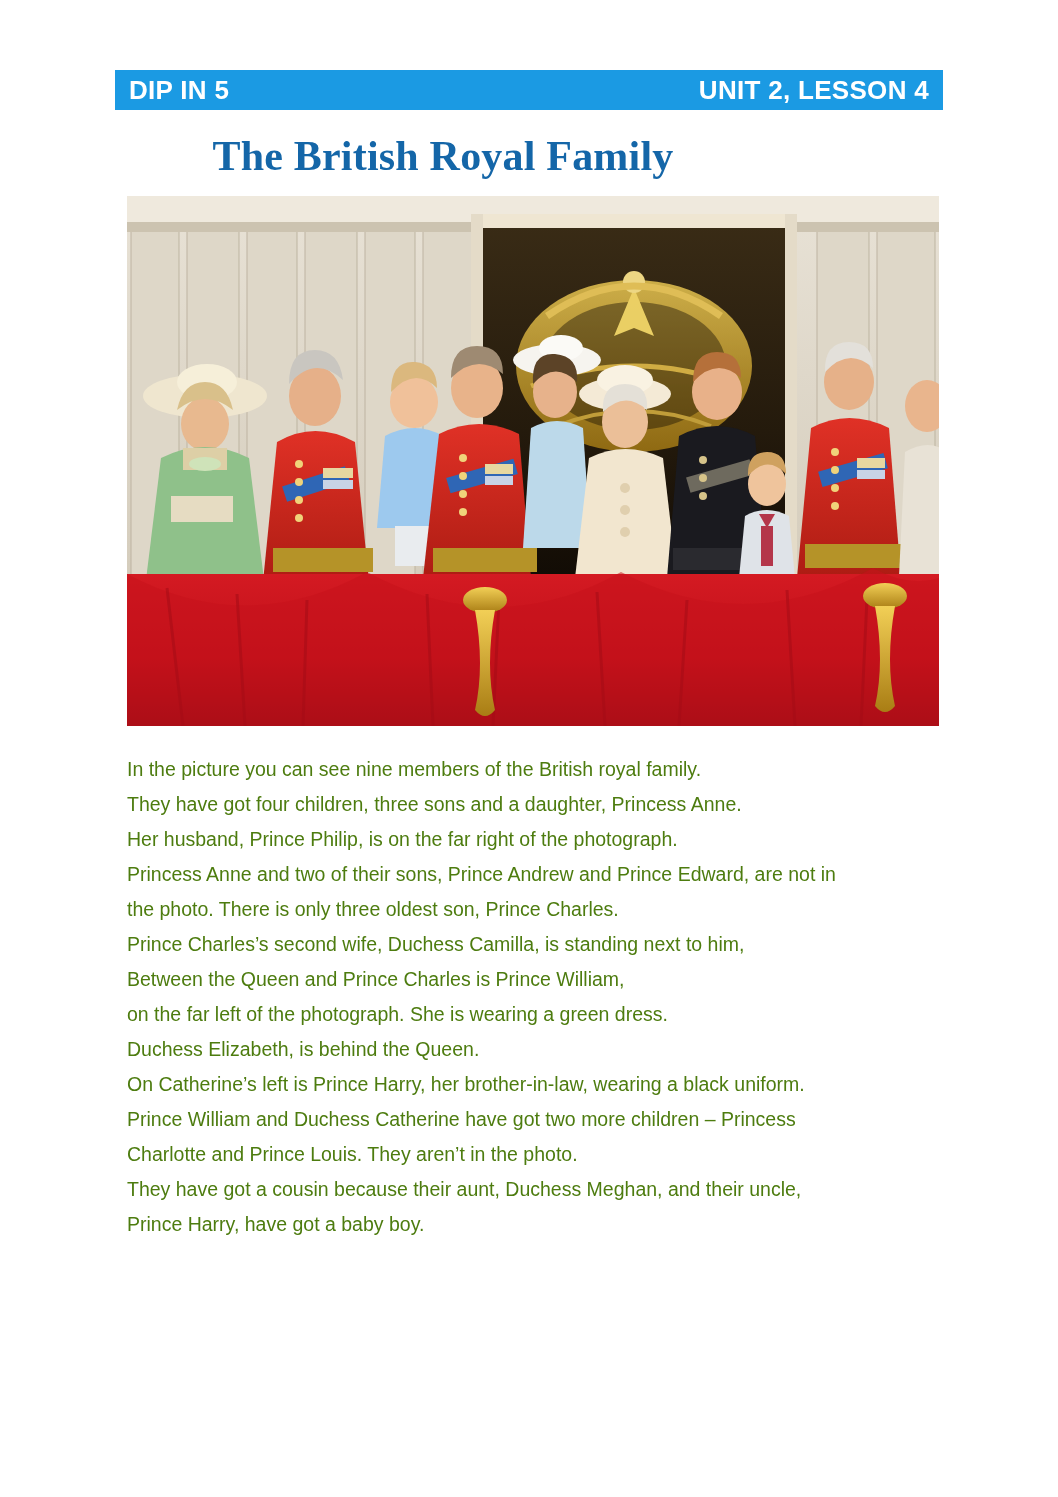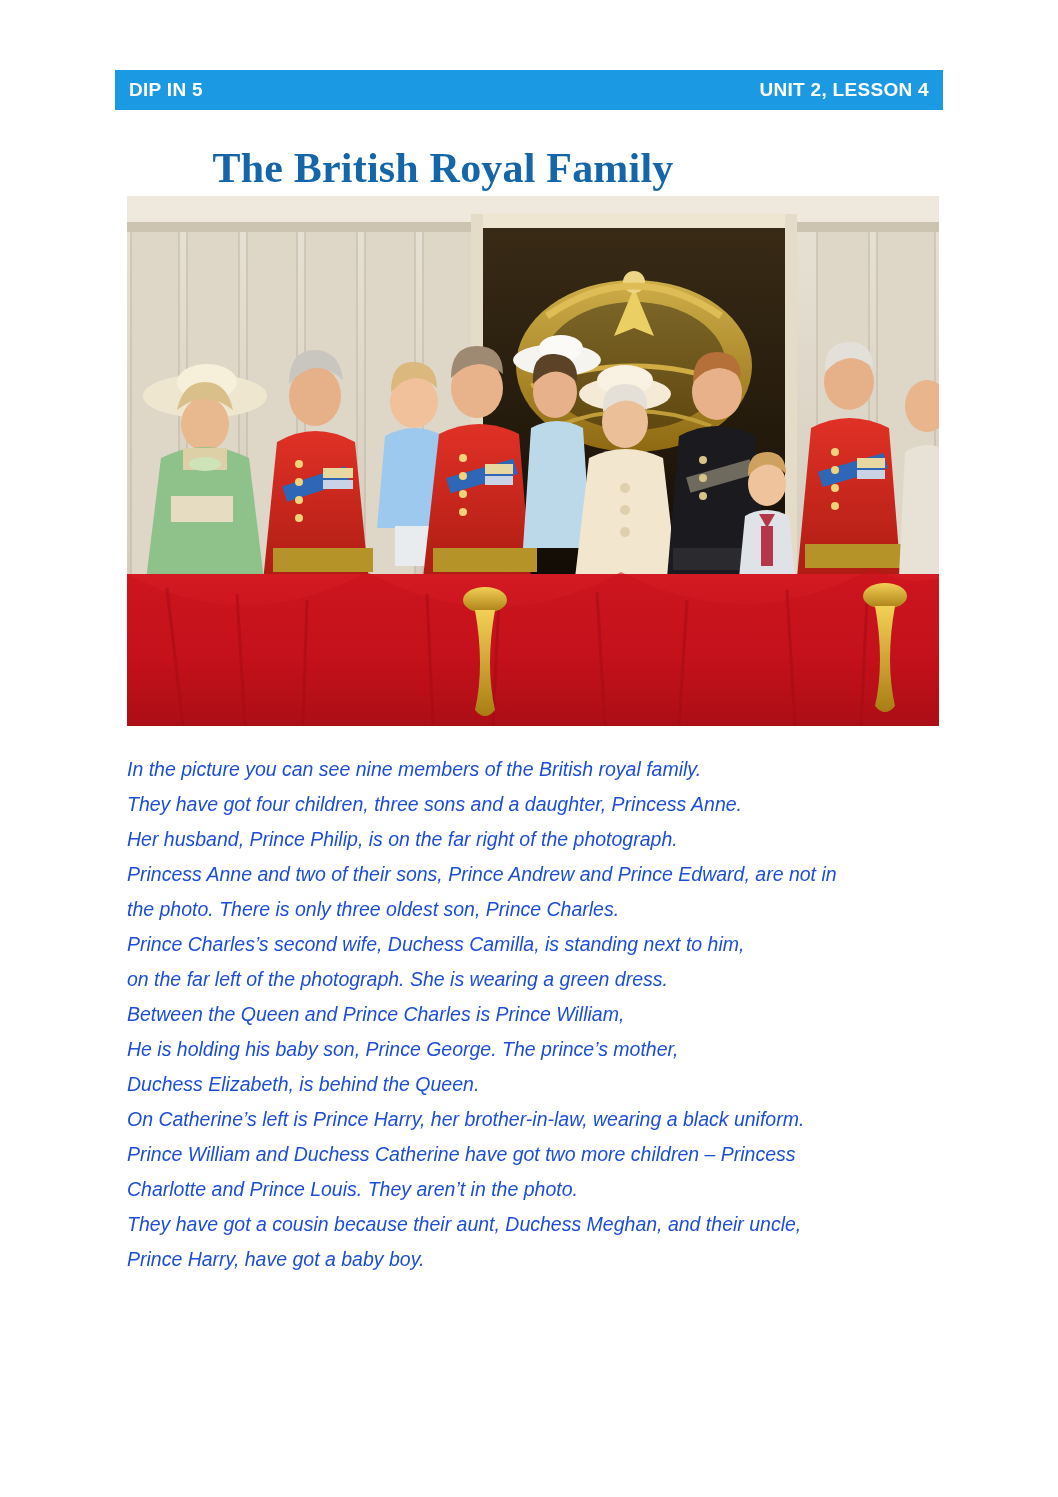--- a/index.html
+++ b/index.html
@@ -33,29 +33,29 @@
     background: #1b9ae3;
     display: flex;
     align-items: center;
     justify-content: space-between;
     padding: 0 14px;
     box-sizing: border-box;
   }
   .header-left, .header-right {
     color: #ffffff;
     font-weight: bold;
-    font-size: 19px;
+    font-size: 26px;
     letter-spacing: 0.3px;
   }
 
   
   .title {
     position: absolute;
     left: 0;
-    top: 144px;
+    top: 132px;
     width: 886px;
     text-align: center;
     color: #1466a8;
     font-family: "Liberation Serif", serif;
     font-weight: bold;
     font-size: 42px;
     letter-spacing: 0.2px;
   }
 
   
@@ -71,22 +71,21 @@
   .photo svg { display: block; }
 
   
   .body-text {
     position: absolute;
     left: 127px;
     top: 752px;
     width: 830px;
     font-size: 19.5px;
     line-height: 35px;
-    color: #1d4ed8;
-    font-style: italic;
+    color: #4d7c0f;
   }
   .body-text p {
     margin: 0;
     white-space: pre-wrap;
   }
 </style>
 </head>
 <body>
 
 <div class="page">
@@ -295,23 +294,22 @@
     </svg>
   </div>
 
   <div class="body-text">
     <p>In the picture you can see nine members of the British royal family.</p>
     <p>They have got four children, three sons and a daughter, Princess Anne.</p>
     <p>Her husband, Prince Philip, is on the far right of the photograph.</p>
     <p>Princess Anne and two of their sons, Prince Andrew and Prince Edward, are not in</p>
     <p>the photo. There is only three oldest son, Prince Charles.</p>
     <p>Prince Charles’s second wife, Duchess Camilla, is standing next to him,</p>
+    <p>Between the Queen and Prince Charles is Prince William,</p>
     <p>on the far left of the photograph. She is wearing a green dress.</p>
-    <p>Between the Queen and Prince Charles is Prince William,</p>
-    <p>He is holding his baby son, Prince George. The prince’s mother,</p>
     <p>Duchess Elizabeth, is behind the Queen.</p>
     <p>On Catherine’s left is Prince Harry, her brother-in-law, wearing a black uniform.</p>
     <p>Prince William and Duchess Catherine have got two more children – Princess</p>
     <p>Charlotte and Prince Louis. They aren’t in the photo.</p>
     <p>They have got a cousin because their aunt, Duchess Meghan, and their uncle,</p>
     <p>Prince Harry, have got a baby boy.</p>
   </div>
 
 </div>
 

